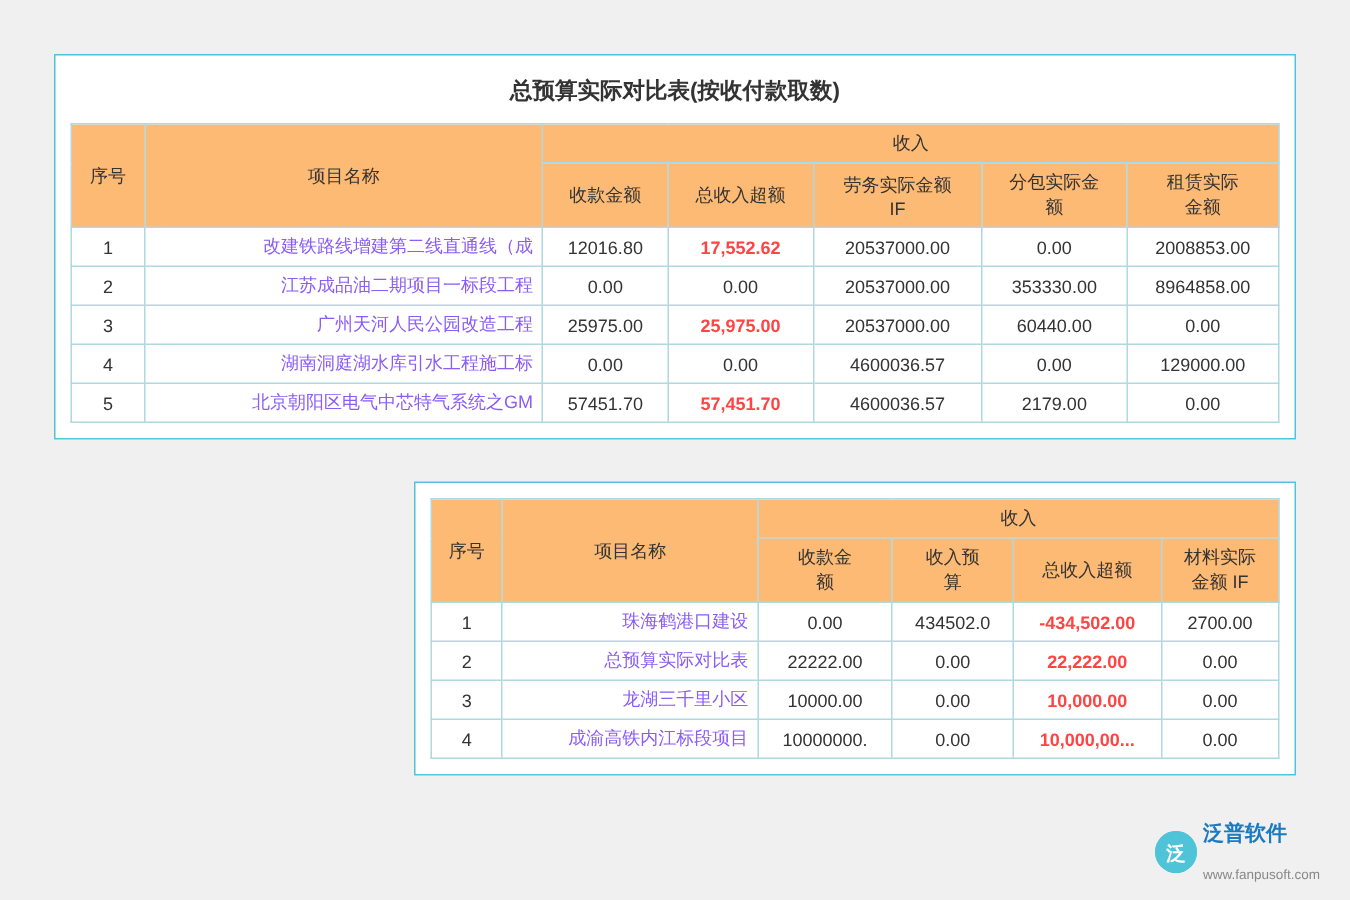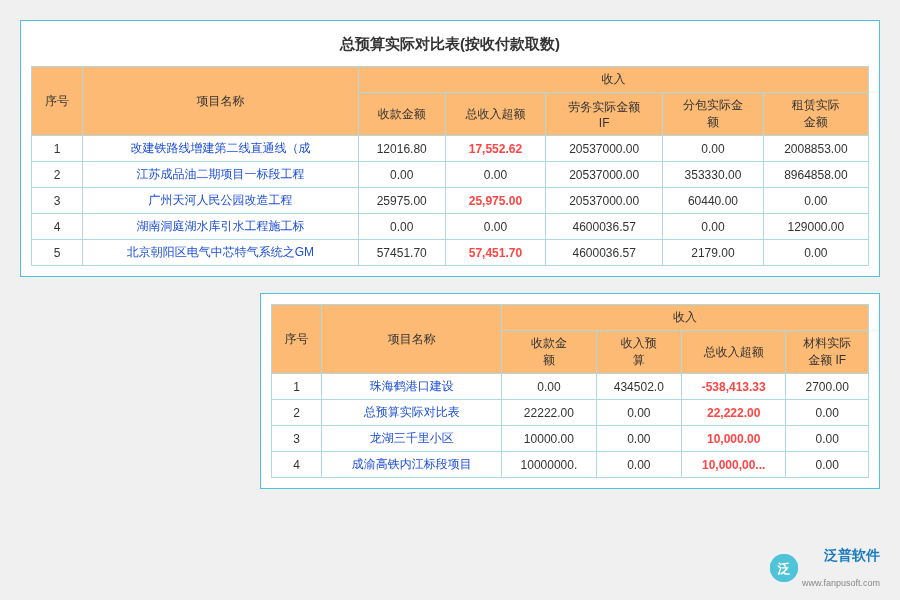--- a/index.html
+++ b/index.html
@@ -6,24 +6,24 @@
     body {
       background: #f0f0f0;
       font-family: 'SimSun', '宋体', Arial, sans-serif;
       font-size: 12px;
       width: 900px;
       height: 600px;
       overflow: hidden;
       position: relative;
     }
     .main-container {
-      padding: 20px;
+      padding: 36px;
       display: flex;
       flex-direction: column;
-      gap: 16px;
+      gap: 28px;
     }
     .table-section {
       background: white;
       border: 1.5px solid #4fc3d8;
       padding: 10px;
     }
     .table-title {
       text-align: center;
       font-size: 15px;
       font-weight: bold;
@@ -41,22 +41,22 @@
       padding: 4px 6px;
       text-align: center;
       color: #333;
     }
     th {
       background-color: #fdba74;
       font-weight: normal;
       color: #333;
     }
     td.project-name {
-      text-align: center;
-      color: #1d4ed8;
+      text-align: right;
+      color: #8b5cf6;
       cursor: pointer;
     }
     td.highlight {
       color: #ff4444;
       font-weight: bold;
     }
     td.normal {
       color: #333;
     }
     .logo-area {
@@ -75,21 +75,20 @@
       display: flex;
       align-items: center;
       justify-content: center;
       color: white;
       font-size: 14px;
       font-weight: bold;
     }
     .logo-text-area {
       display: flex;
       flex-direction: column;
-      align-items: flex-end;
     }
     .logo-main {
       font-size: 14px;
       color: #1a7bbf;
       font-weight: bold;
     }
     .logo-sub {
       font-size: 9px;
       color: #888;
       margin-top: 13px;
@@ -185,21 +184,21 @@
             <th>总收入超额</th>
             <th>材料实际<br>金额 IF</th>
           </tr>
         </thead>
         <tbody id="table2-body">
         <tr>
     <td>1</td>
     <td class="project-name">珠海鹤港口建设</td>
     <td>0.00</td>
     <td>434502.0</td>
-    <td class="highlight">-538,413.33</td>
+    <td class="highlight">-434,502.00</td>
     <td>2700.00</td>
   </tr>
             <tr>
     <td>2</td>
     <td class="project-name">总预算实际对比表</td>
     <td>22222.00</td>
     <td>0.00</td>
     <td class="highlight">22,222.00</td>
     <td>0.00</td>
   </tr>

